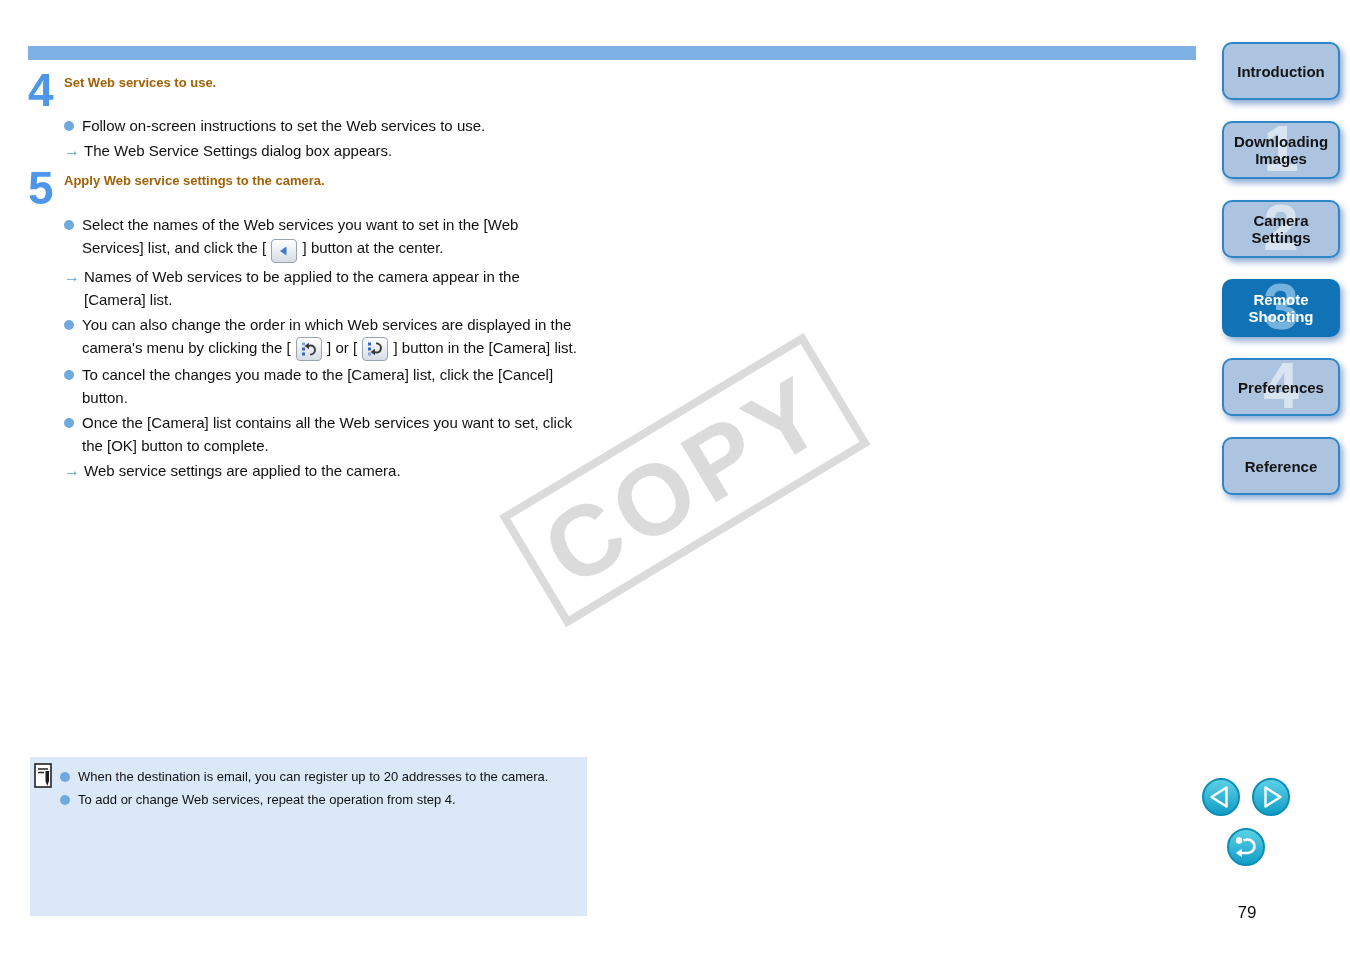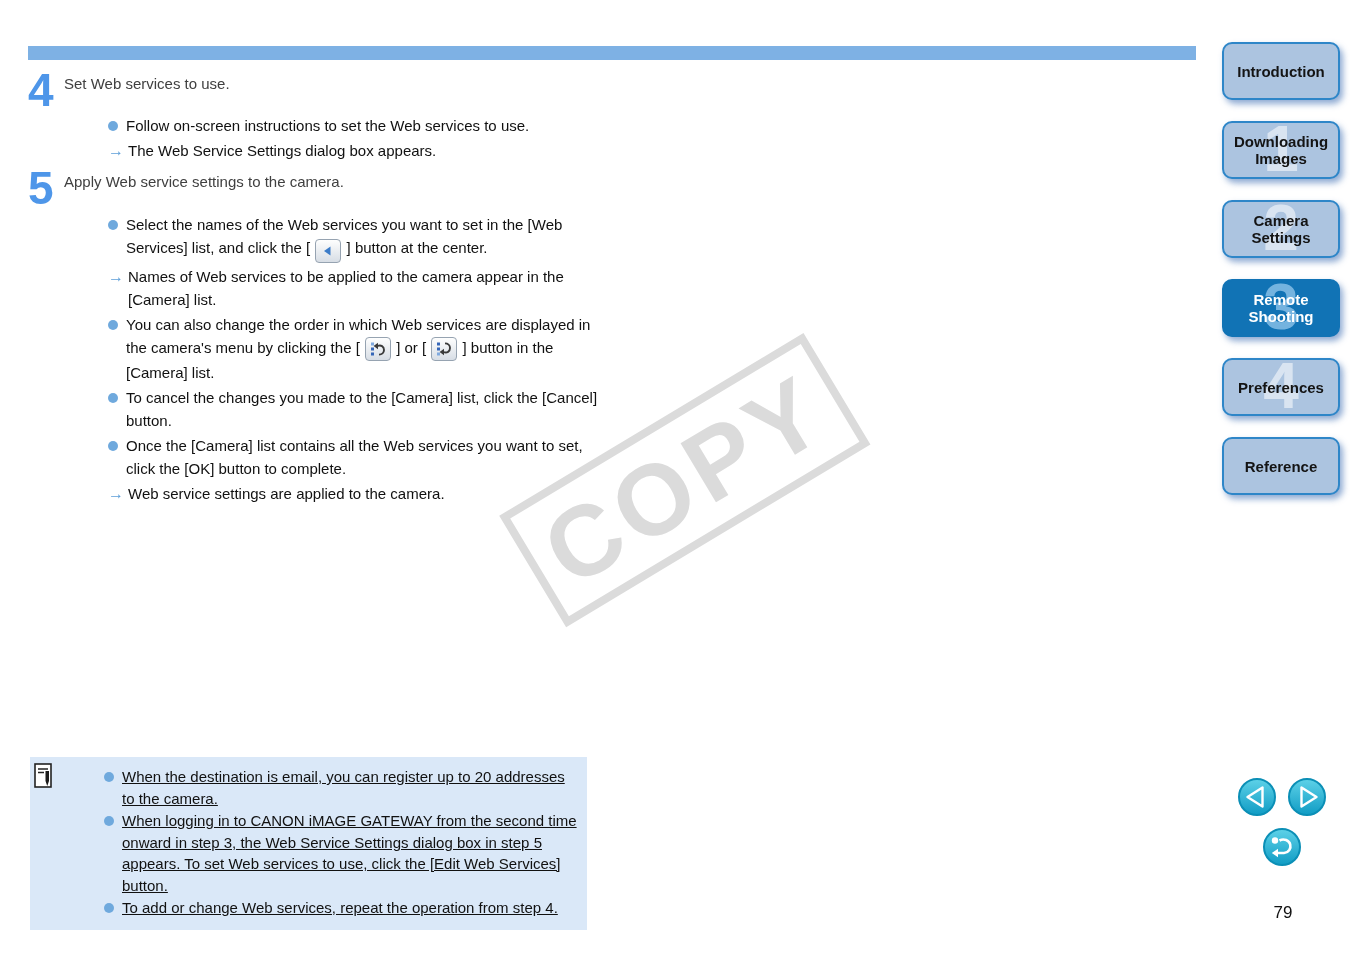--- a/index.html
+++ b/index.html
@@ -13,59 +13,59 @@
              transform:translate(-50%,-50%) rotate(-31deg);
              border:8px solid #DBDBDB;padding:2px 16px;}
   .watermark span{display:block;font-size:100px;font-weight:bold;color:#DBDBDB;
                   letter-spacing:6px;line-height:1.1;white-space:nowrap;}
 
   
   .content{position:absolute;left:28px;top:70px;width:575px;z-index:1;}
   .step{margin-bottom:6px;}
   .step-head{display:flex;align-items:flex-start;}
   .step-number{flex:none;width:36px;font-size:46px;font-weight:bold;color:#4E96E9;line-height:0.88;}
-  .step-title{font-size:15px;font-weight:normal;color:#404040;margin:5px 0 0 0;}
+  .step-title{font-size:13px;font-weight:bold;color:#a16207;margin:5px 0 0 0;}
   .step-items{margin-left:36px;margin-top:4px;}
-  .item{display:flex;align-items:flex-start;margin-bottom:2px;margin-left:44px;}
+  .item{display:flex;align-items:flex-start;margin-bottom:2px;}
   .marker{flex:none;}
   .marker.bullet{width:10px;height:10px;border-radius:50%;background:#6FA9DD;margin:7px 8px 0 0;}
   .marker.arrow{color:#5E9FD8;font-weight:bold;font-size:16px;line-height:23px;margin:0 4px 0 0;}
   .item .text{font-size:15px;line-height:23px;color:#111;width:495px;}
 
   .inline-btn{display:inline-flex;align-items:center;justify-content:center;
               width:24px;height:22px;margin:0 1px;vertical-align:-5px;
               border:1px solid #96A3B1;border-radius:4px;
               background:linear-gradient(#FEFEFE,#D7DDE5);}
 
   
   .note-box{position:absolute;left:30px;top:757px;width:557px;min-height:159px;z-index:1;
             background:#DAE8F8;box-sizing:border-box;padding:9px 6px 10px 30px;}
   .memo-icon{position:absolute;left:4px;top:6px;}
   .note-box .item{margin-bottom:1px;}
-  .note-box .item .text{font-size:15px;line-height:21.5px;width:495px;text-decoration:underline;}
+  .note-box .item .text{font-size:13px;line-height:21.5px;width:495px;}
   .note-box .marker.bullet{margin-top:6px;}
 
   
   .sidebar{position:absolute;left:1222px;top:42px;width:118px;z-index:1;
            display:flex;flex-direction:column;gap:21px;}
   .side-btn{position:relative;height:58px;box-sizing:border-box;border-radius:10px;
             background:#ACC4E0;border:2px solid #2E86C8;
             box-shadow:3px 4px 6px rgba(115,150,200,.8);
             display:flex;align-items:center;justify-content:center;text-align:center;
             font-size:15px;font-weight:bold;color:#141414;line-height:17px;
             white-space:pre-line;cursor:pointer;overflow:hidden;}
   .side-btn .badge-num{position:absolute;left:0;right:0;top:50%;transform:translateY(-53%);
             font-size:64px;font-weight:bold;color:rgba(255,255,255,.55);
             text-align:center;z-index:0;pointer-events:none;}
   .side-btn .side-label{position:relative;z-index:1;}
   .side-btn.active{background:#1173B5;border-color:#1173B5;color:#ffffff;}
   .side-btn.active .badge-num{color:rgba(150,200,238,.75);}
 
   
-  .pager{position:absolute;left:1237px;top:777px;width:92px;height:150px;z-index:1;}
+  .pager{position:absolute;left:1201px;top:777px;width:92px;height:150px;z-index:1;}
   .nav-circle{position:absolute;width:40px;height:40px;padding:0;border:none;
               background:transparent;cursor:pointer;line-height:0;}
   .nav-prev{left:0;top:0;}
   .nav-next{left:50px;top:0;}
   .nav-return{left:25px;top:50px;}
   .page-number{position:absolute;left:0;top:126px;width:92px;text-align:center;
                font-size:17px;color:#111;}
 </style>
 </head>
 <body>
@@ -159,24 +159,20 @@
         <path d="M11.5,8 h3.5 v10 l-1.75,5 l-1.75,-5 z" fill="#1a1a1a"></path>
       </svg>
     </span>
     <div id="note-items">
         <div class="item">
           <span class="marker bullet"></span>
           <span class="text">When the destination is email, you can register up to 20 addresses to the camera.</span>
         </div>
         <div class="item">
           <span class="marker bullet"></span>
-          <span class="text">When logging in to CANON iMAGE GATEWAY from the second time onward in step 3, the Web Service Settings dialog box in step 5 appears. To set Web services to use, click the [Edit Web Services] button.</span>
-        </div>
-        <div class="item">
-          <span class="marker bullet"></span>
           <span class="text">To add or change Web services, repeat the operation from step 4.</span>
         </div>
       </div>
   </div>
 
   <nav class="sidebar" id="sidebar">
       <div class="side-btn"><span class="side-label">Introduction</span></div>
       <div class="side-btn"><span class="badge-num">1</span><span class="side-label">Downloading
 Images</span></div>
       <div class="side-btn"><span class="badge-num">2</span><span class="side-label">Camera

